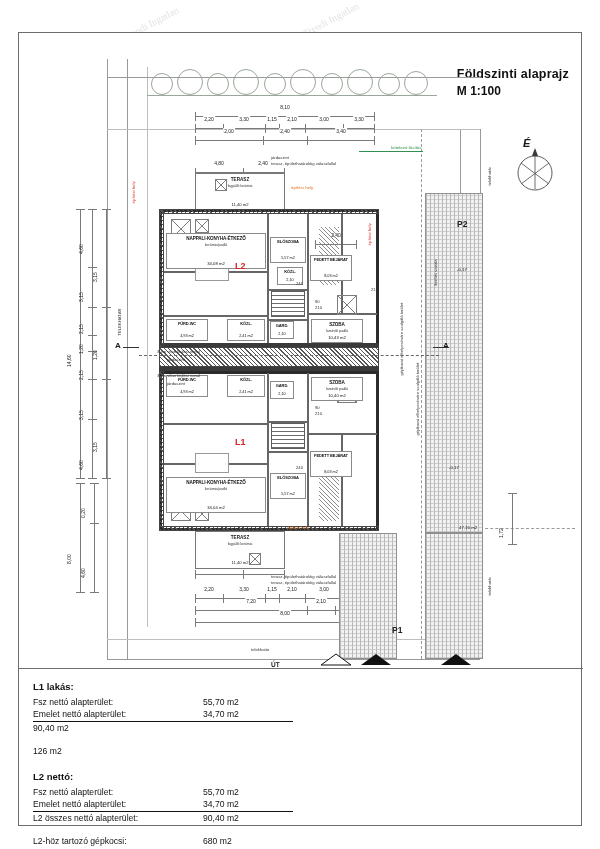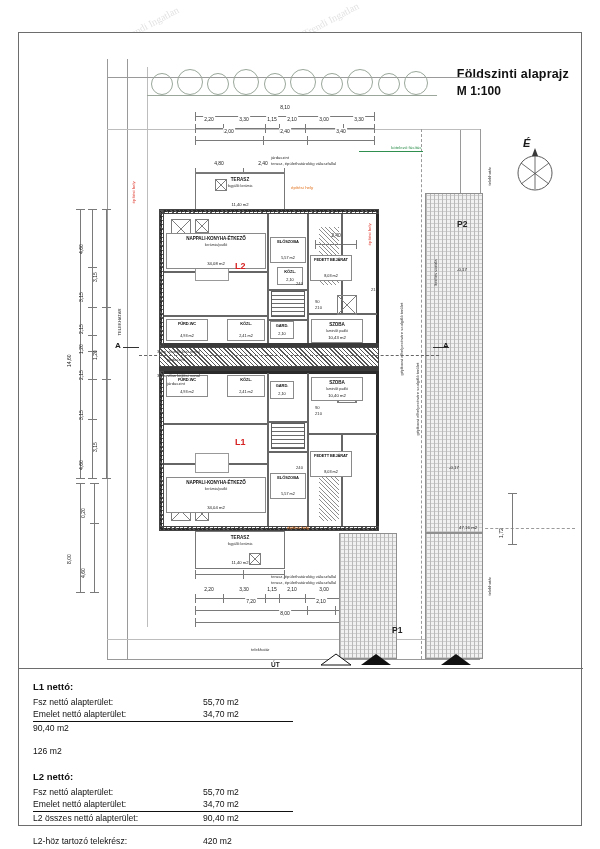--- a/index.html
+++ b/index.html
@@ -612,21 +612,21 @@
     </svg>
     <svg style="position:absolute; left:420px; top:620px;" width="34" height="14">
       <path d="M17 1 L32 12 L2 12 Z" fill="#111111"></path>
     </svg>
 
   </div>
 
   <div class="legend">
 
     <div class="group">
-      <div class="ghead">L1 nettó:</div>
+      <div class="ghead">L1 lakás:</div>
       <div class="row">
         <span class="k">Fsz nettó alapterület:</span>
         <span class="v">55,70 m2</span>
       </div>
       <div class="row underline">
         <span class="k">Emelet nettó alapterület:</span>
         <span class="v">34,70 m2</span>
       </div>
       <div class="row">
         <span class="v">90,40 m2</span>
@@ -648,20 +648,20 @@
       <div class="row underline">
         <span class="k">Emelet nettó alapterület:</span>
         <span class="v">34,70 m2</span>
       </div>
       <div class="row">
         <span class="k">L2 összes nettó alapterület:</span>
         <span class="v">90,40 m2</span>
       </div>
       <div class="spacer"></div>
       <div class="row">
-        <span class="k">L2-höz tartozó telekrész:</span>
-        <span class="v">420 m2</span>
+        <span class="k">L2-höz tartozó gépkocsi:</span>
+        <span class="v">680 m2</span>
       </div>
     </div>
 
   </div>
 
 </div>
 
 </body></html>

